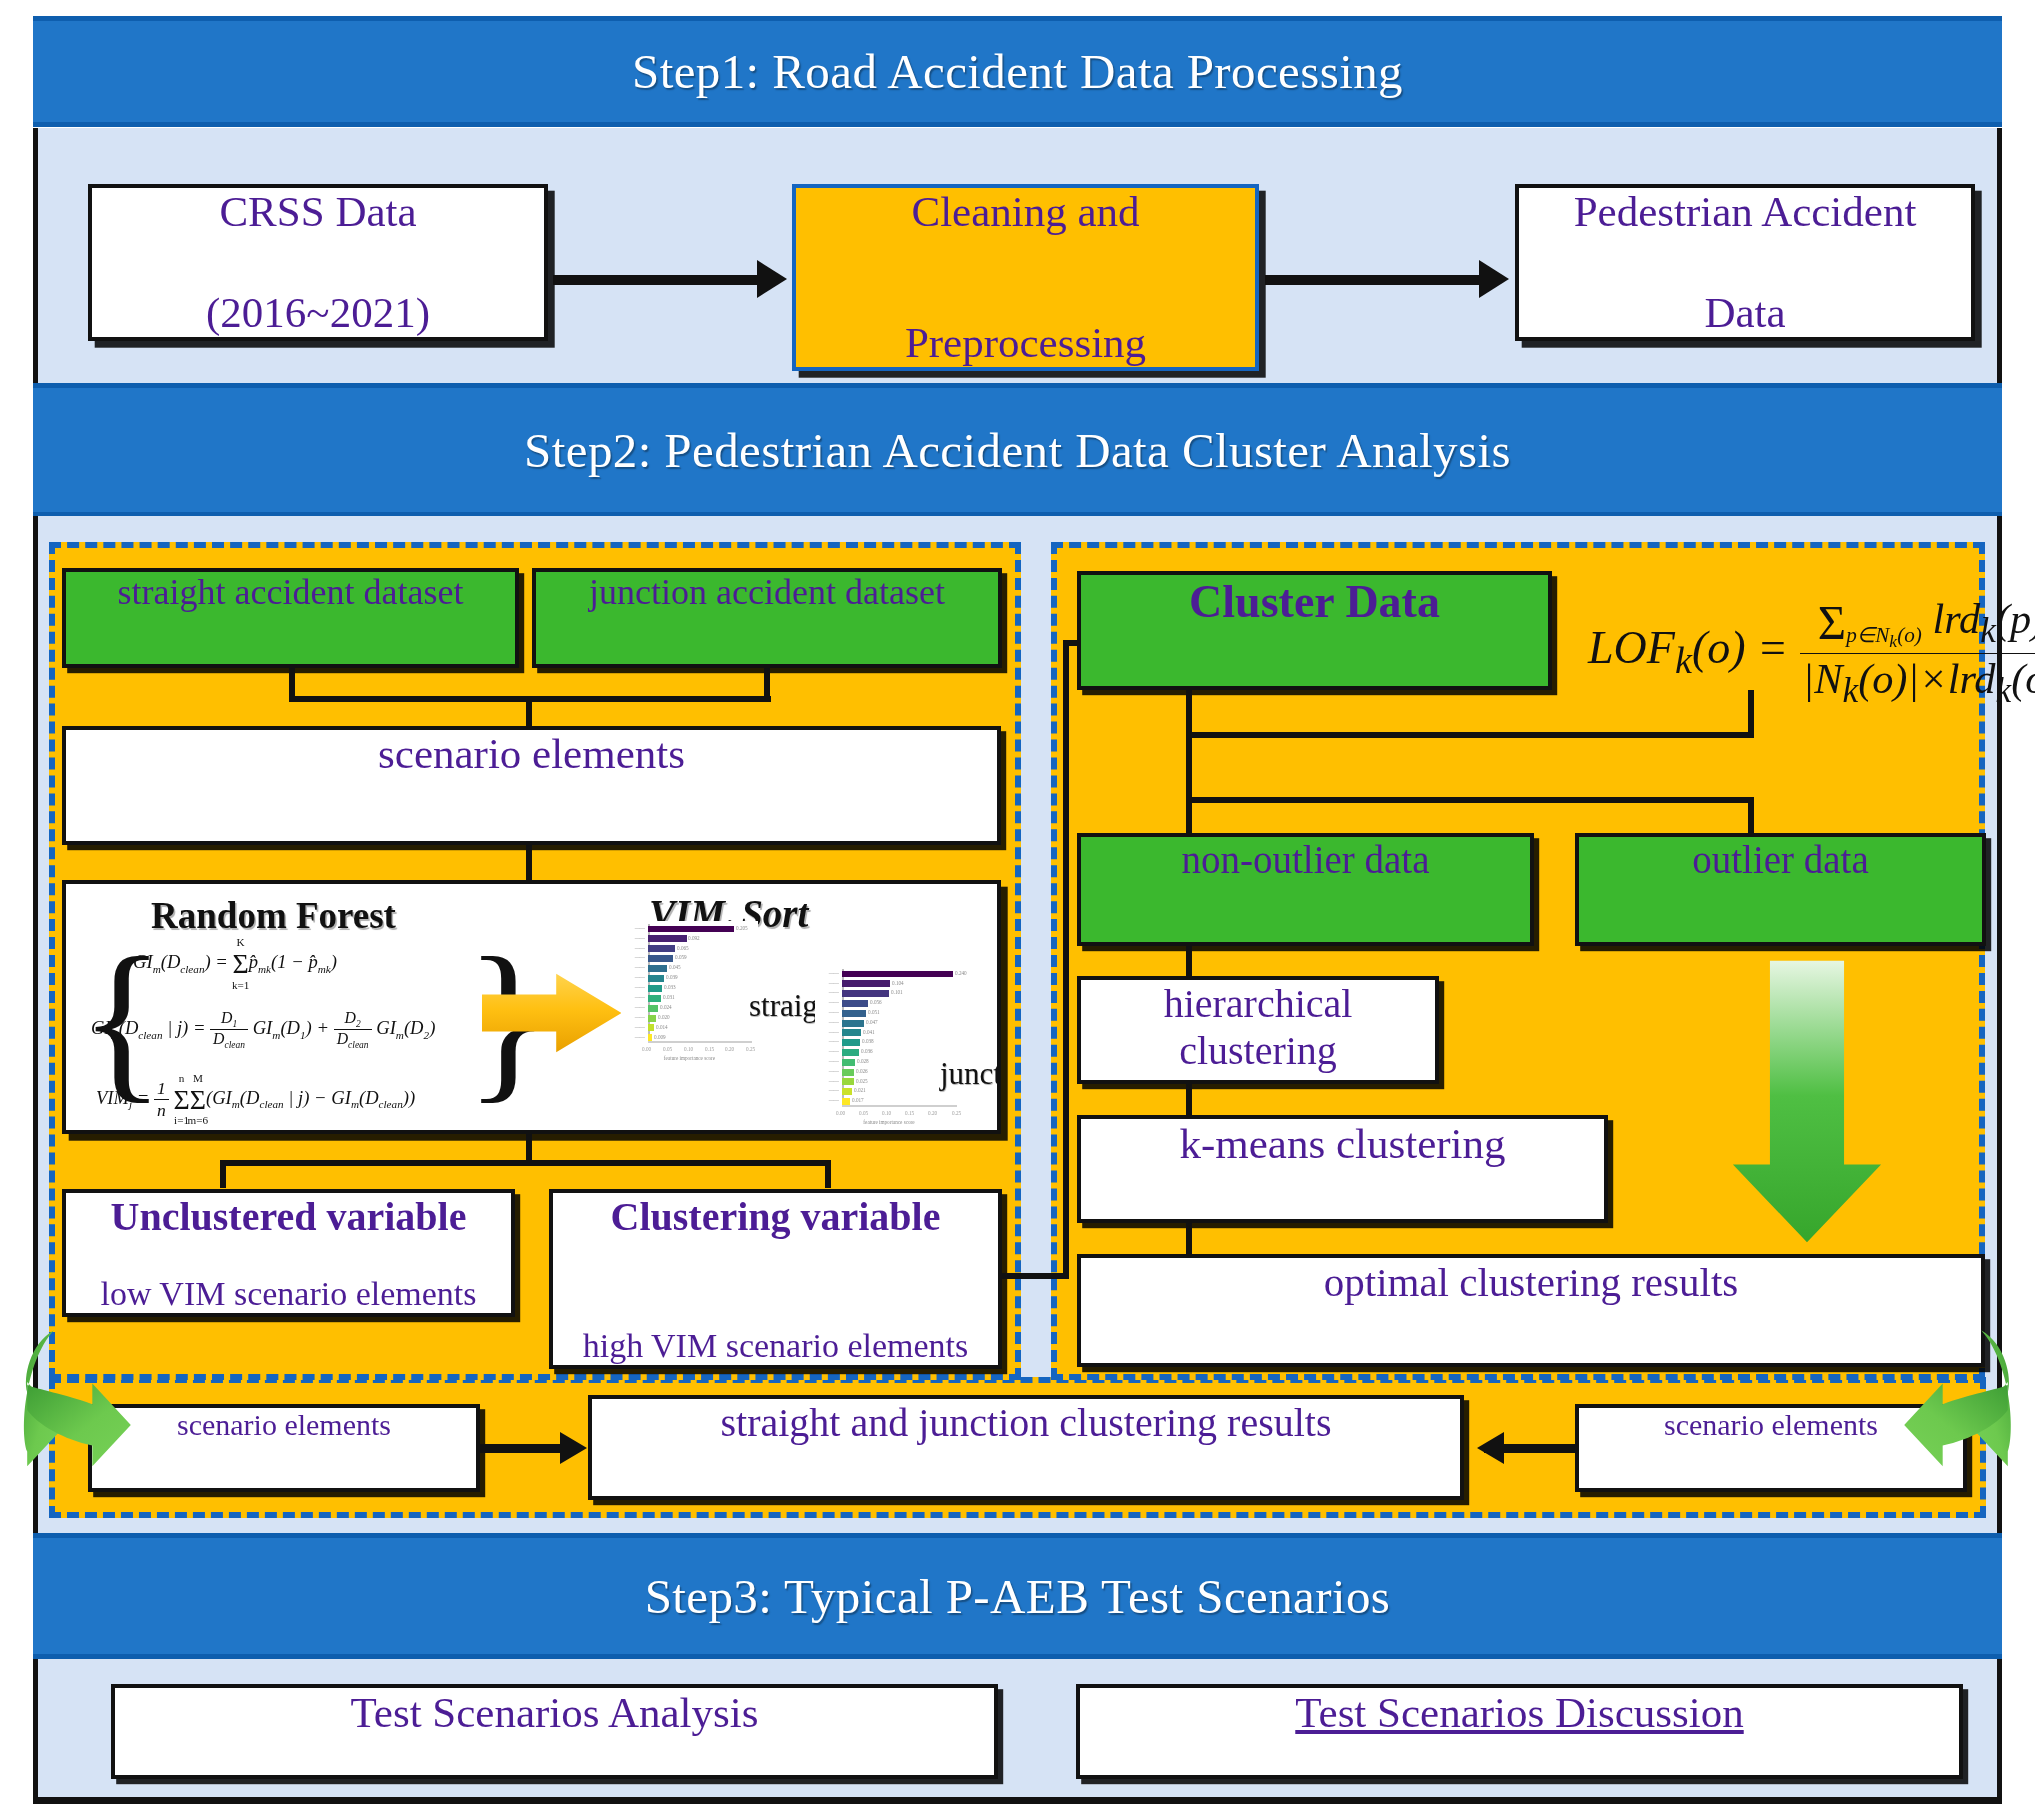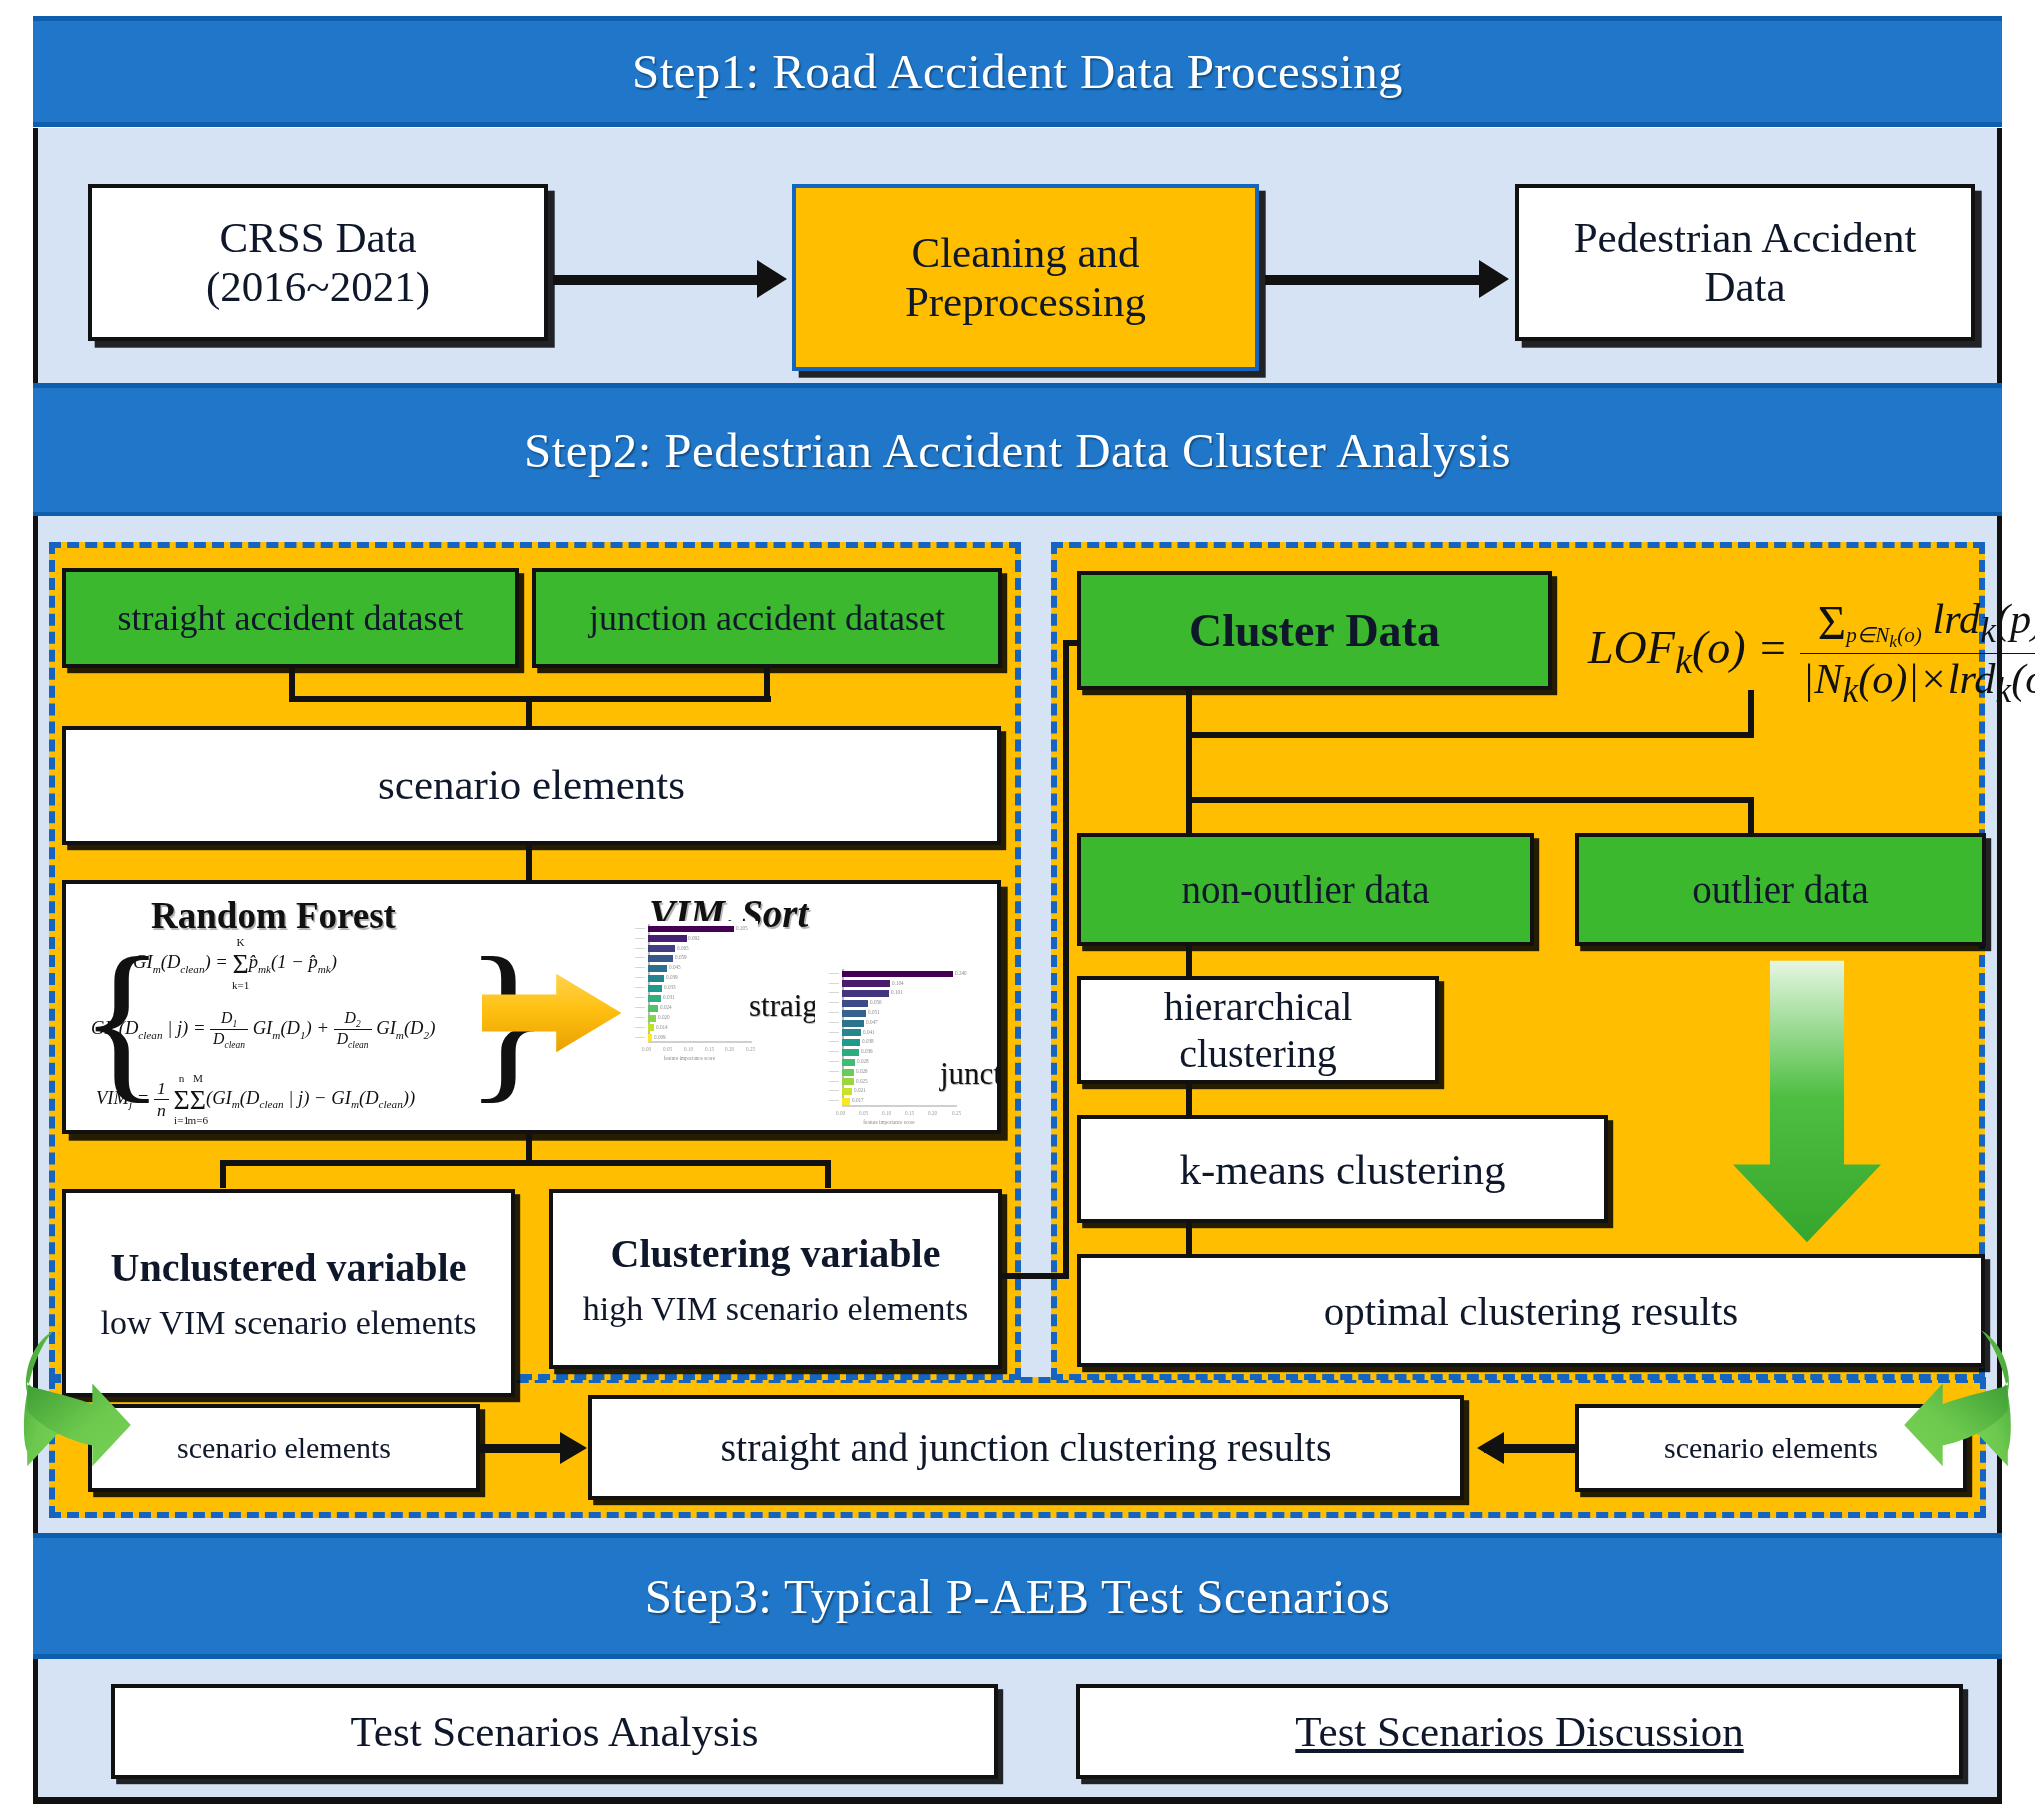--- a/index.html
+++ b/index.html
@@ -26,22 +26,22 @@
     background:#D6E3F5;
     border-left:5.2px solid #111;border-right:5.2px solid #111;
     box-sizing:border-box;
   }
   .panel-light.bottom-edge{border-bottom:7.4px solid #111;}
 
   
   .box{
     position:absolute;box-sizing:border-box;
     background:#ffffff;border:4.5px solid #111;
-    display:flex;flex-direction:column;align-items:center;justify-content:center;
-    text-align:center;color:#0f172a;
+    display:flex;flex-direction:column;align-items:center;justify-content:space-between;
+    text-align:center;color:#4c1d95;
     box-shadow:6.7px 6.7px 0 rgba(0,0,0,.85);
   }
   .box.flat{box-shadow:5.2px 5.2px 0 rgba(0,0,0,.85);}
   .box.green{background:#3BB82E;}
   .box.orange{background:#FFBF00;border:4.5px solid #1565C0;}
   .box .l1{font-size:43px;line-height:1.12;}
   .box .l2{font-size:43px;line-height:1.12;}
 
   
   #step2-body{
@@ -339,21 +339,21 @@
         <div class="vxlabel" style="bottom: 0.7px;">feature importance score</div>
       </div>
     <div class="chart-caption" style="left:874px;top:172px;">junction</div>
   </div>
 
   <div class="conn v" style="left:526px;top:1134px;height:30px;"></div>
   <div class="conn h" style="left:220px;top:1160px;width:611px;"></div>
   <div class="conn v" style="left:220px;top:1160px;height:28px;"></div>
   <div class="conn v" style="left:825px;top:1160px;height:28px;"></div>
 
-  <div class="box flat" style="left:62px;top:1189px;width:453px;height:208px;">
+  <div class="box flat" style="left:62px;top:1189px;width:453px;height:128px;">
     <div style="font-size:40px;font-weight:bold;">Unclustered variable</div>
     <div style="font-size:34px;margin-top:13.4px;">low VIM scenario elements</div>
   </div>
 
   <div class="box flat" style="left:549px;top:1189px;width:453px;height:180px;">
     <div style="font-size:40px;font-weight:bold;">Clustering variable</div>
     <div style="font-size:34px;margin-top:13.4px;">high VIM scenario elements</div>
   </div>
 
   <div class="conn h" style="left:1002px;top:1273px;width:67px;"></div>

